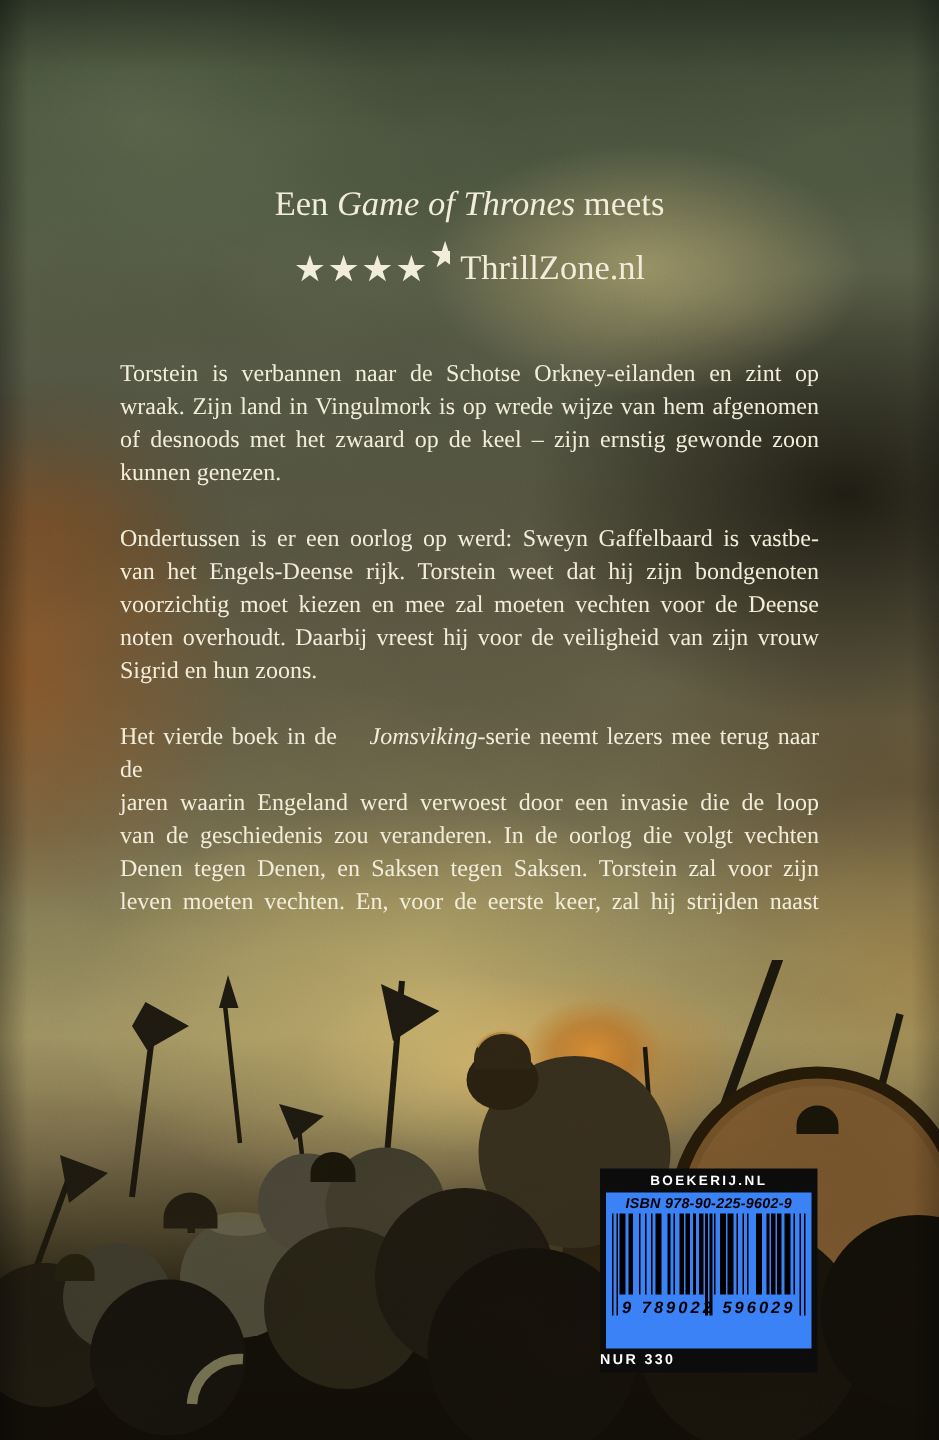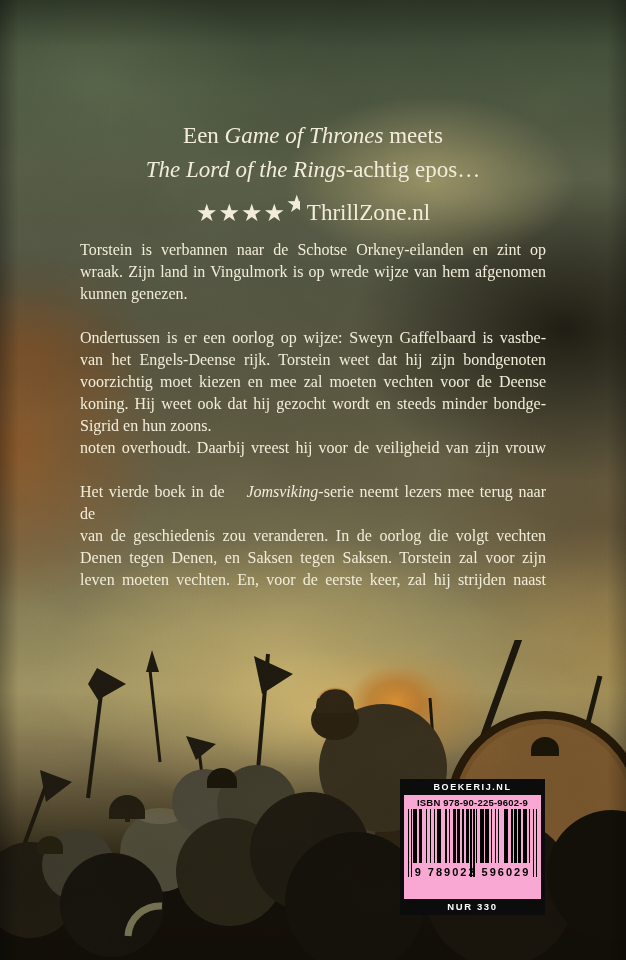--- a/index.html
+++ b/index.html
@@ -46,27 +46,27 @@
   }
   .blurb .para{margin:0 0 22px 0;}
   .blurb .line{text-align:justify;text-align-last:justify;min-height:22px;}
   .blurb .line.last{text-align-last:left;}
   .blurb em{margin-left:16px;}
   
   .pub{position:absolute;left:400px;top:779px;width:145px;height:136px;background:#0c0c0c;z-index:4;
        font-family:"Liberation Sans","DejaVu Sans",sans-serif;}
   .pub-top{height:14px;line-height:17px;text-align:center;color:#fff;
            font-size:9px;font-weight:bold;letter-spacing:1.6px;}
-  .pub-white{position:absolute;left:4px;right:4px;top:16px;bottom:16px;background:#f9a8d4;}
+  .pub-white{position:absolute;left:4px;right:4px;top:16px;bottom:16px;background:#3b82f6;font-style:italic;}
   .isbn{margin-top:2px;text-align:center;color:#000;font-size:9.5px;font-weight:bold;letter-spacing:.2px;}
   .bars{position:relative;width:129px;height:70px;margin:1px auto 0;}
   .bar{position:absolute;top:0;background:#000;}
   .digits{position:absolute;left:0;right:0;bottom:0;text-align:center;color:#000;
           font-size:11px;font-weight:bold;letter-spacing:2px;line-height:14px;}
-  .pub-bottom{position:absolute;left:0;right:0;bottom:0;height:16px;line-height:16px;text-align:center;
+  .pub-bottom{position:absolute;left:0;right:0;bottom:0;height:16px;line-height:16px;text-align:left;
               color:#fff;font-size:9.5px;font-weight:bold;letter-spacing:1.6px;}
 </style>
 </head>
 <body>
 
 <div id="cover">
 
   <div class="bg"></div>
 
   <svg class="battle" width="626" height="320" viewBox="0 0 626 320">
@@ -142,43 +142,43 @@
       </filter>
     <rect width="626" height="960" filter="url(#clouds)" opacity="0.28"></rect>
     <rect width="626" height="960" filter="url(#grain)" opacity="0.14"></rect>
   </svg>
 
   <div class="edge-shadow"></div>
 
   <div class="quote">
     <div>
         <div class="line"><span>Een </span><em>Game of Thrones</em><span> meets</span></div>
-        <div class="line"><em>The Lord of the Rings</em><span>-achtig epos…</span></div>
       </div>
     <div class="review-line">
       <span class="stars" id="stars"><span class="star">★</span><span class="star">★</span><span class="star">★</span><span class="star">★</span><span class="star half">★</span></span><span class="source">ThrillZone.nl</span>
     </div>
   </div>
 
   <div class="blurb">
       <div class="para">
         <div class="line"><span>Torstein is verbannen naar de Schotse Orkney-eilanden en zint op</span></div>
         <div class="line"><span>wraak. Zijn land in Vingulmork is op wrede wijze van hem afgenomen</span></div>
+        <div class="line"><span>of desnoods met het zwaard op de keel – zijn ernstig gewonde zoon</span></div>
         <div class="line last"><span>kunnen genezen.</span></div>
       </div>
       <div class="para">
-        <div class="line"><span>Ondertussen is er een oorlog op wijze: Sweyn Gaffelbaard is vastbe-</span></div>
+        <div class="line"><span>Ondertussen is er een oorlog op werd: Sweyn Gaffelbaard is vastbe-</span></div>
         <div class="line"><span>van het Engels-Deense rijk. Torstein weet dat hij zijn bondgenoten</span></div>
         <div class="line"><span>voorzichtig moet kiezen en mee zal moeten vechten voor de Deense</span></div>
-        <div class="line"><span>koning. Hij weet ook dat hij gezocht wordt en steeds minder bondge-</span></div>
+        <div class="line"><span>noten overhoudt. Daarbij vreest hij voor de veiligheid van zijn vrouw</span></div>
         <div class="line last"><span>Sigrid en hun zoons.</span></div>
-        <div class="line"><span>noten overhoudt. Daarbij vreest hij voor de veiligheid van zijn vrouw</span></div>
       </div>
       <div class="para">
         <div class="line"><span>Het vierde boek in de </span><em>Jomsviking</em><span>-serie neemt lezers mee terug naar de</span></div>
+        <div class="line"><span>jaren waarin Engeland werd verwoest door een invasie die de loop</span></div>
         <div class="line"><span>van de geschiedenis zou veranderen. In de oorlog die volgt vechten</span></div>
         <div class="line"><span>Denen tegen Denen, en Saksen tegen Saksen. Torstein zal voor zijn</span></div>
         <div class="line"><span>leven moeten vechten. En, voor de eerste keer, zal hij strijden naast</span></div>
       </div>
     </div>
 
   <div class="pub">
     <div class="pub-top">BOEKERIJ.NL</div>
     <div class="pub-white">
       <div class="isbn">ISBN 978-90-225-9602-9</div>

